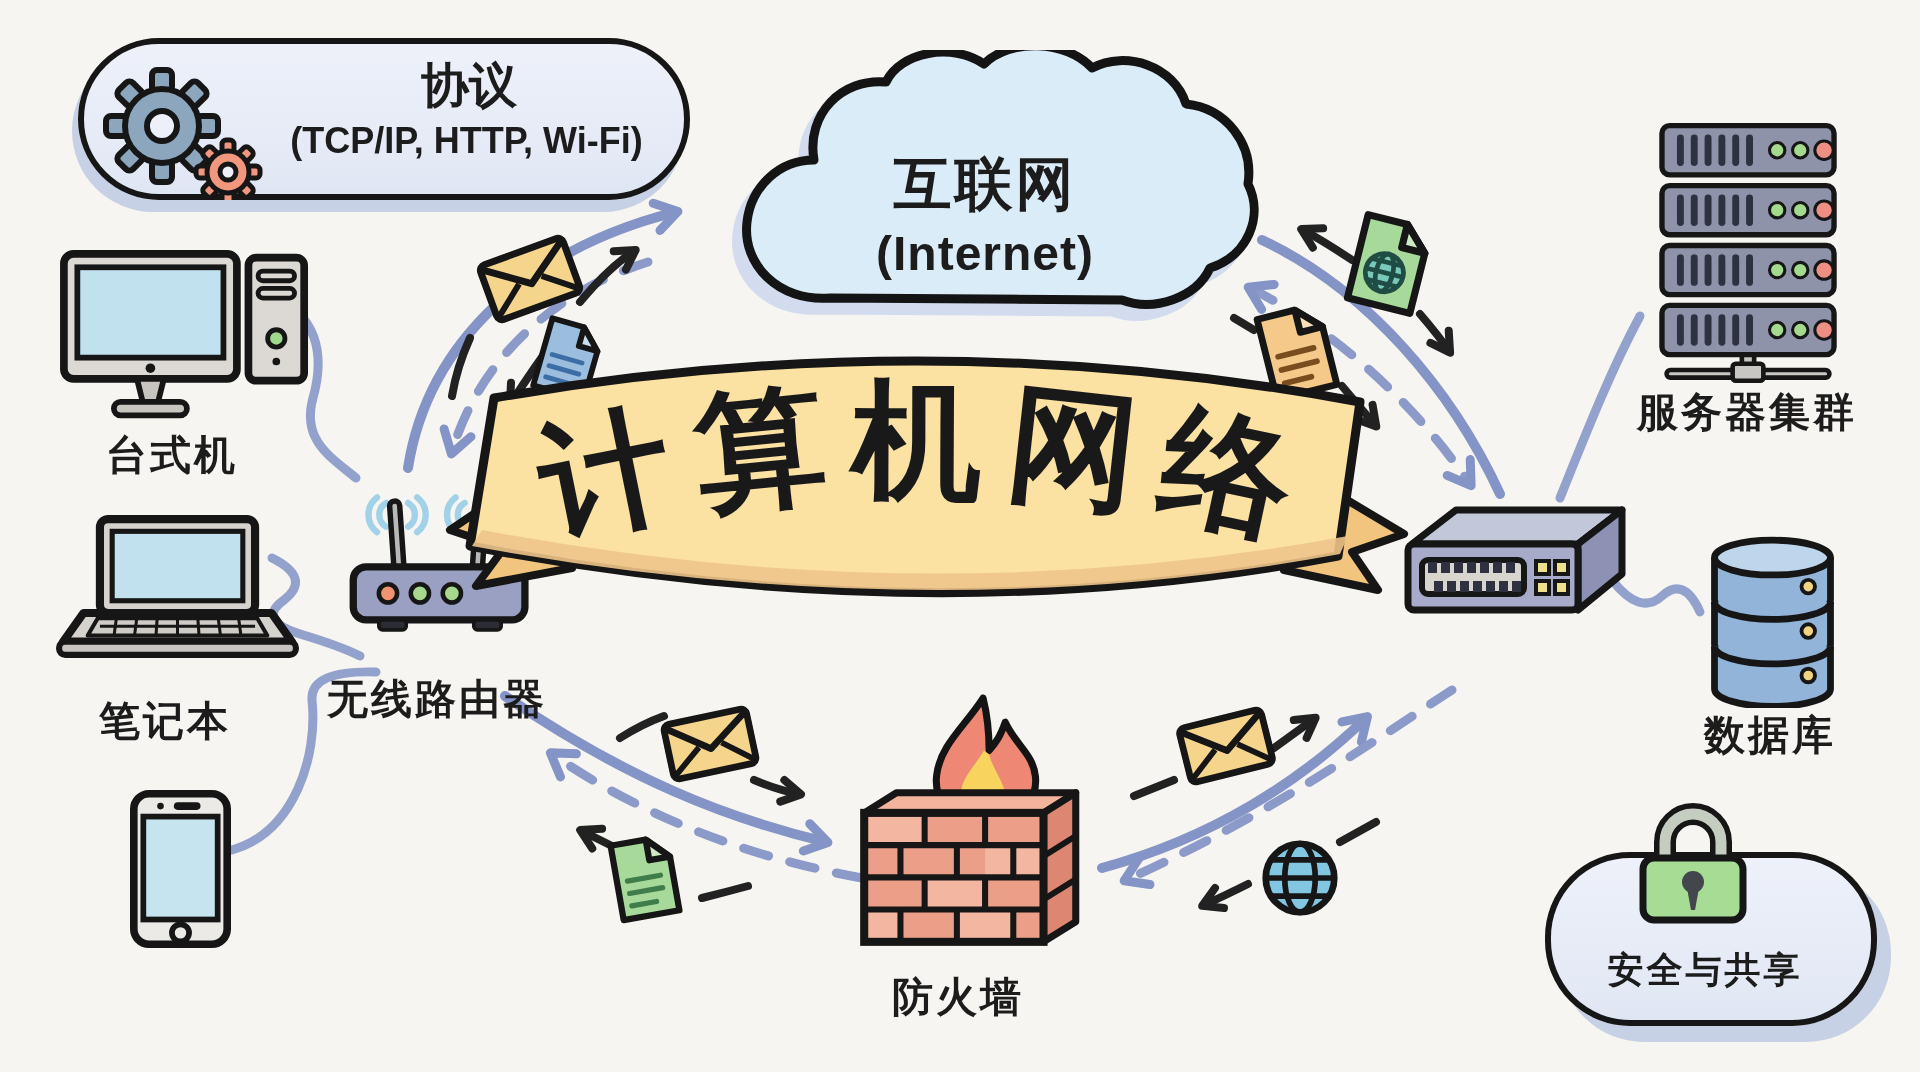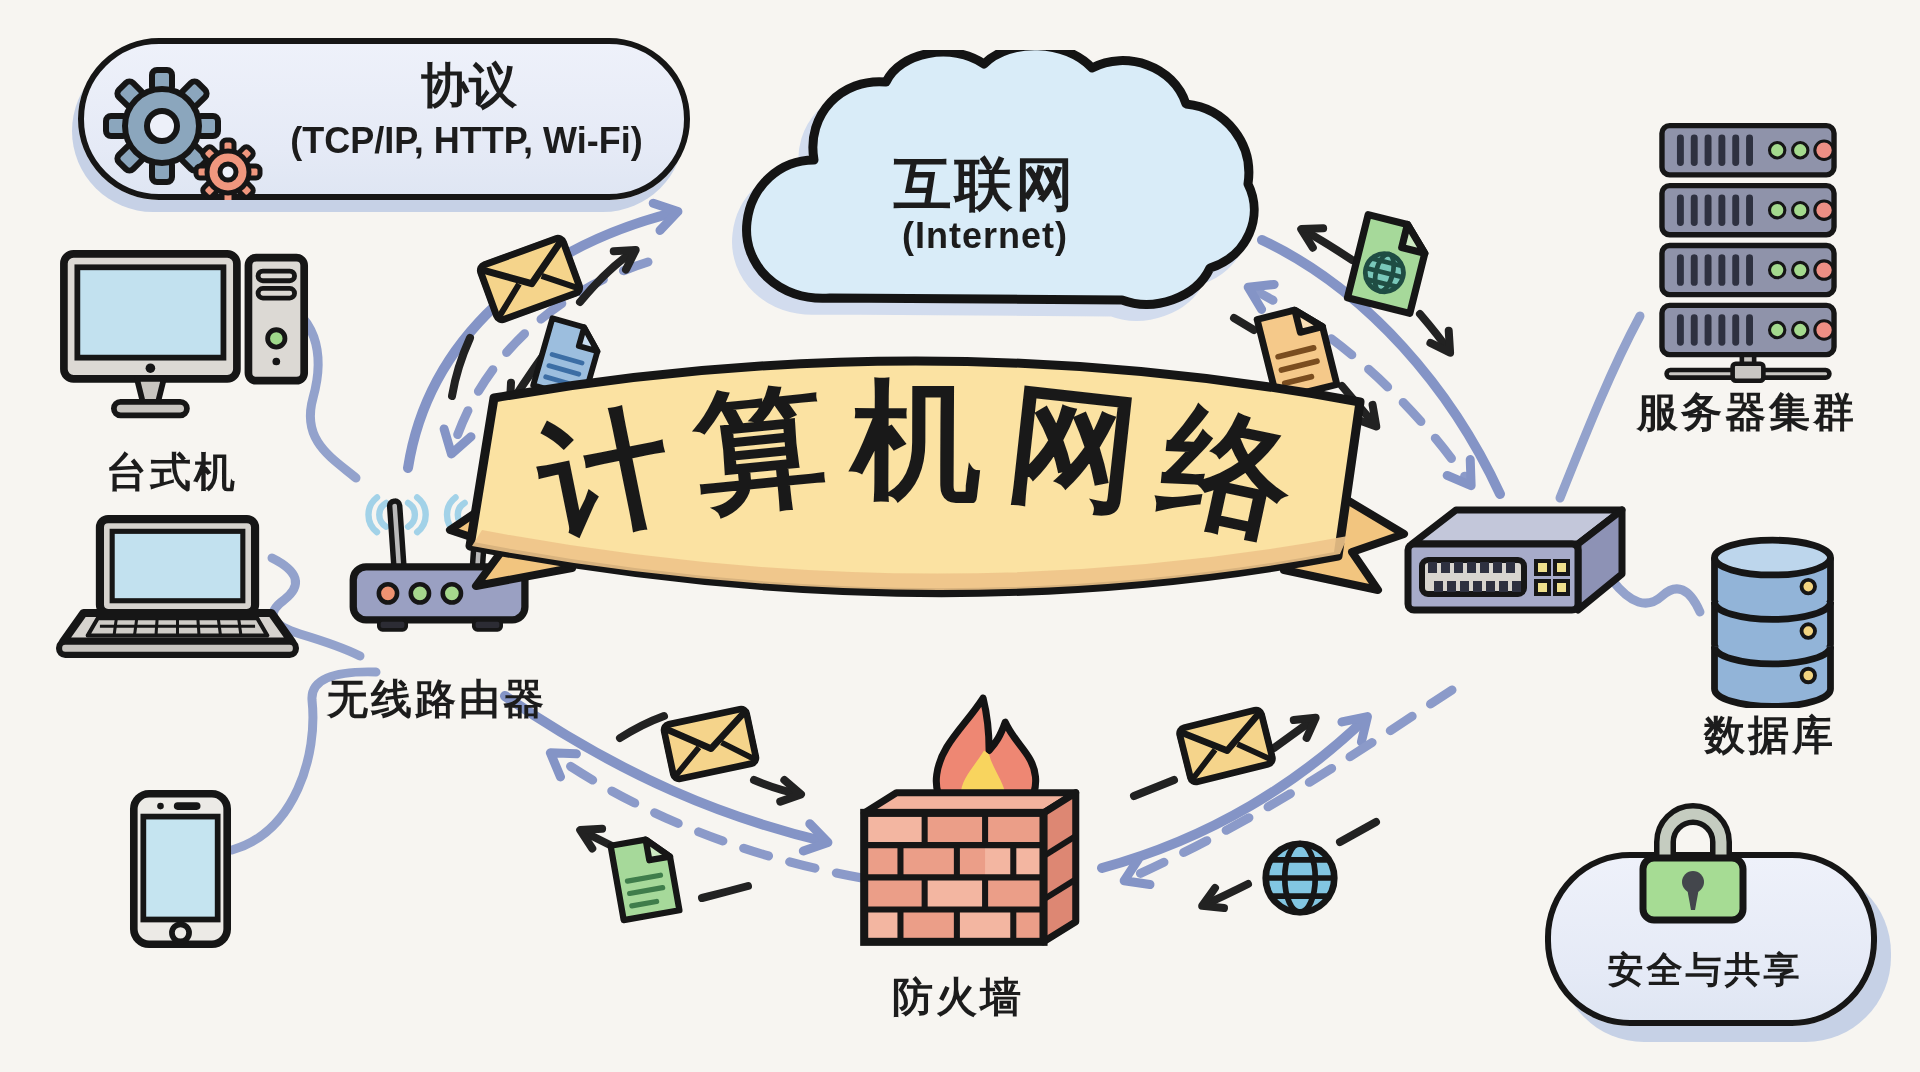--- a/index.html
+++ b/index.html
@@ -137,21 +137,21 @@
   </div>
 
   <div class="node" style="left:700px;top:50px;">
     <svg class="cloud-shadow" width="560" height="280" viewBox="0 0 560 280">
       <path fill="#d9ecf8" stroke="#141414" stroke-width="9" stroke-linejoin="round" d="M130 248 C78 252 42 214 47 172 C51 136 80 110 114 110 C106 64 142 28 186 32
            C200 2 252 -8 284 14 C310 -12 366 -10 392 18 C426 0 474 16 486 54
            C526 58 554 94 548 134 C564 166 548 206 510 218 C496 248 454 262 422 250 Z"></path>
     </svg>
   </div>
   <div class="label" style="left:770px;top:146px;width:430px;font-size:58px;font-family:Liberation Mono, monospace;">互联网</div>
-  <div class="label" style="left:770px;top:215px;width:430px;font-size:36px;letter-spacing:1px;">(Internet)</div>
+  <div class="label" style="left:770px;top:226px;width:430px;font-size:48px;letter-spacing:1px;">(Internet)</div>
 
   <svg class="node" style="left:432px;top:318px;z-index:3;" width="990" height="300" viewBox="0 0 990 300">
     <g stroke="#161616" stroke-width="8" stroke-linejoin="round">
       <path fill="#f2c57f" d="M95 160 L18 212 L72 230 L44 268 L140 250 Z"></path>
       <path fill="#f2c57f" d="M895 170 L972 216 L920 234 L946 272 L852 252 Z"></path>
     </g>
     <path fill="#fbe2a2" stroke="#161616" stroke-width="9" stroke-linejoin="round" d="M62 80 Q495 4 928 84 L906 238 Q495 316 38 228 Z"></path>
     <path fill="#eec489" opacity="0.9" d="M50 212 Q495 296 916 218 L908 236 Q495 312 40 228 Z"></path>
     <defs>
         <path id="bannerArc" d="M92 222 Q495 112 898 226"></path>
@@ -166,39 +166,40 @@
     <rect x="18" y="18" width="152" height="94" fill="#c2e1ef" stroke="#161616" stroke-width="6"></rect>
     <circle cx="94" cy="123" r="5" fill="#161616"></circle>
     <path d="M80 134 L108 134 L102 158 L86 158 Z" fill="#c8c5c0" stroke="#161616" stroke-width="6" stroke-linejoin="round"></path>
     <rect x="56" y="158" width="76" height="14" rx="7" fill="#c8c5c0" stroke="#161616" stroke-width="6"></rect>
     <rect x="196" y="8" width="58" height="128" rx="8" fill="#dcd9d4" stroke="#161616" stroke-width="8"></rect>
     <rect x="206" y="22" width="38" height="10" rx="5" fill="#dcd9d4" stroke="#161616" stroke-width="5"></rect>
     <rect x="206" y="40" width="38" height="10" rx="5" fill="#dcd9d4" stroke="#161616" stroke-width="5"></rect>
     <circle cx="225" cy="92" r="9" fill="#9fd98b" stroke="#161616" stroke-width="5"></circle>
     <circle cx="225" cy="116" r="4" fill="#161616"></circle>
   </svg>
-  <div class="label" style="left:62px;top:428px;width:220px;margin-top:17px;">台式机</div>
+  <div class="label" style="left:62px;top:428px;width:220px;">台式机</div>
 
   <svg class="node" style="left:55px;top:515px;" width="245" height="148" viewBox="0 0 240 145">
     <rect x="44" y="4" width="152" height="92" rx="8" fill="#d6d3ce" stroke="#161616" stroke-width="8"></rect>
     <rect x="56" y="16" width="128" height="68" fill="#c2e1ef" stroke="#161616" stroke-width="5"></rect>
     <path d="M28 96 L212 96 L232 124 L8 124 Z" fill="#d6d3ce" stroke="#161616" stroke-width="8" stroke-linejoin="round"></path>
     <path d="M42 101 L198 101 L208 118 L32 118 Z" fill="#cfccc7" stroke="#161616" stroke-width="4" stroke-linejoin="round"></path>
     <g stroke="#161616" stroke-width="3">
       <line x1="60" y1="102" x2="58" y2="117"></line>
         <line x1="80" y1="102" x2="78" y2="117"></line>
       <line x1="100" y1="102" x2="99" y2="117"></line>
         <line x1="120" y1="102" x2="120" y2="117"></line>
       <line x1="140" y1="102" x2="141" y2="117"></line>
         <line x1="160" y1="102" x2="162" y2="117"></line>
       <line x1="180" y1="102" x2="182" y2="117"></line>
         <line x1="44" y1="109" x2="196" y2="109"></line>
     </g>
     <rect x="4" y="124" width="232" height="13" rx="6" fill="#c8c5c0" stroke="#161616" stroke-width="6"></rect>
   </svg>
+  <div class="label" style="left:55px;top:694px;width:220px;">笔记本</div>
 
   <svg class="node" style="left:128px;top:788px;" width="105" height="162" viewBox="0 0 110 170">
     <rect x="6" y="6" width="98" height="158" rx="16" fill="#eceae6" stroke="#161616" stroke-width="8"></rect>
     <circle cx="34" cy="19" r="3.5" fill="#161616"></circle>
     <rect x="48" y="15" width="28" height="8" rx="4" fill="#161616"></rect>
     <rect x="16" y="30" width="78" height="108" fill="#c5e4f0" stroke="#161616" stroke-width="6"></rect>
     <circle cx="55" cy="152" r="9" fill="#eceae6" stroke="#161616" stroke-width="6"></circle>
   </svg>
 
   <svg class="node" style="left:335px;top:478px;" width="210" height="185" viewBox="0 0 230 180">

